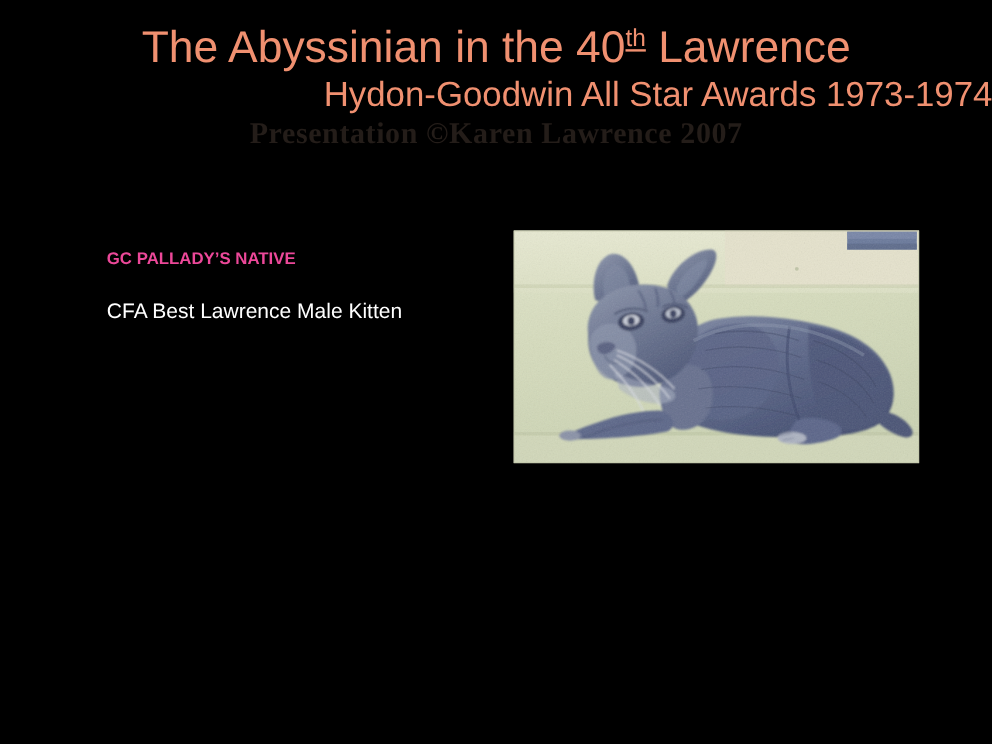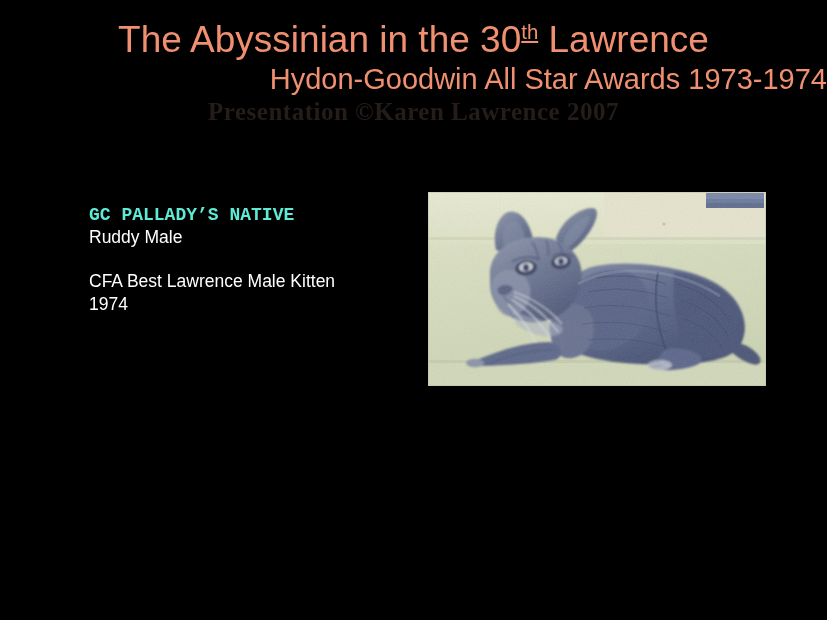--- a/index.html
+++ b/index.html
@@ -66,25 +66,25 @@
 
   
   .caption {
     position: absolute;
     left: 89px;
     top: 204px;
     width: 330px;
     color: #ffffff;
   }
   .caption-name {
-    font-family: Liberation Mono, monospace;
-    font-size: 18px;
+    font-family: Liberation Sans, sans-serif;
+    font-size: 14px;
     font-weight: bold;
     line-height: 22px;
-    color: #5eead4;
+    color: #ec4899;
   }
   .caption-color {
     font-family: "Liberation Sans", sans-serif;
     font-size: 17.5px;
     font-weight: normal;
     line-height: 22px;
     color: #ffffff;
     margin-top: 0px;
   }
   .caption-gap { height: 22px; }
@@ -114,31 +114,29 @@
     background: #d6dcc0;
   }
   .photo svg { display: block; }
 </style>
 </head>
 <body>
 
 <div id="slide">
 
   <div class="title-block">
-    <div class="title-main"><span>The Abyssinian in the 30</span><sup>th</sup><span> Lawrence</span></div>
+    <div class="title-main"><span>The Abyssinian in the 40</span><sup>th</sup><span> Lawrence</span></div>
     <div class="title-sub">Hydon-Goodwin All Star Awards 1973-1974</div>
     <div class="title-credit">Presentation ©Karen Lawrence 2007</div>
   </div>
 
   <div class="caption">
     <div class="caption-name">GC PALLADY’S NATIVE</div>
-    <div class="caption-color">Ruddy Male</div>
     <div class="caption-gap"></div>
     <div class="caption-award">CFA Best Lawrence Male Kitten</div>
-    <div class="caption-year">1974</div>
   </div>
 
   <div class="photo">
     <svg width="338" height="194" viewBox="0 0 338 194" xmlns="http://www.w3.org/2000/svg">
       <defs>
         <linearGradient id="bgGrad" x1="0" y1="0" x2="0.3" y2="1">
           <stop offset="0%" stop-color="#e2e6cc"></stop>
           <stop offset="45%" stop-color="#d7ddbe"></stop>
           <stop offset="100%" stop-color="#ccd4b4"></stop>
         </linearGradient>

